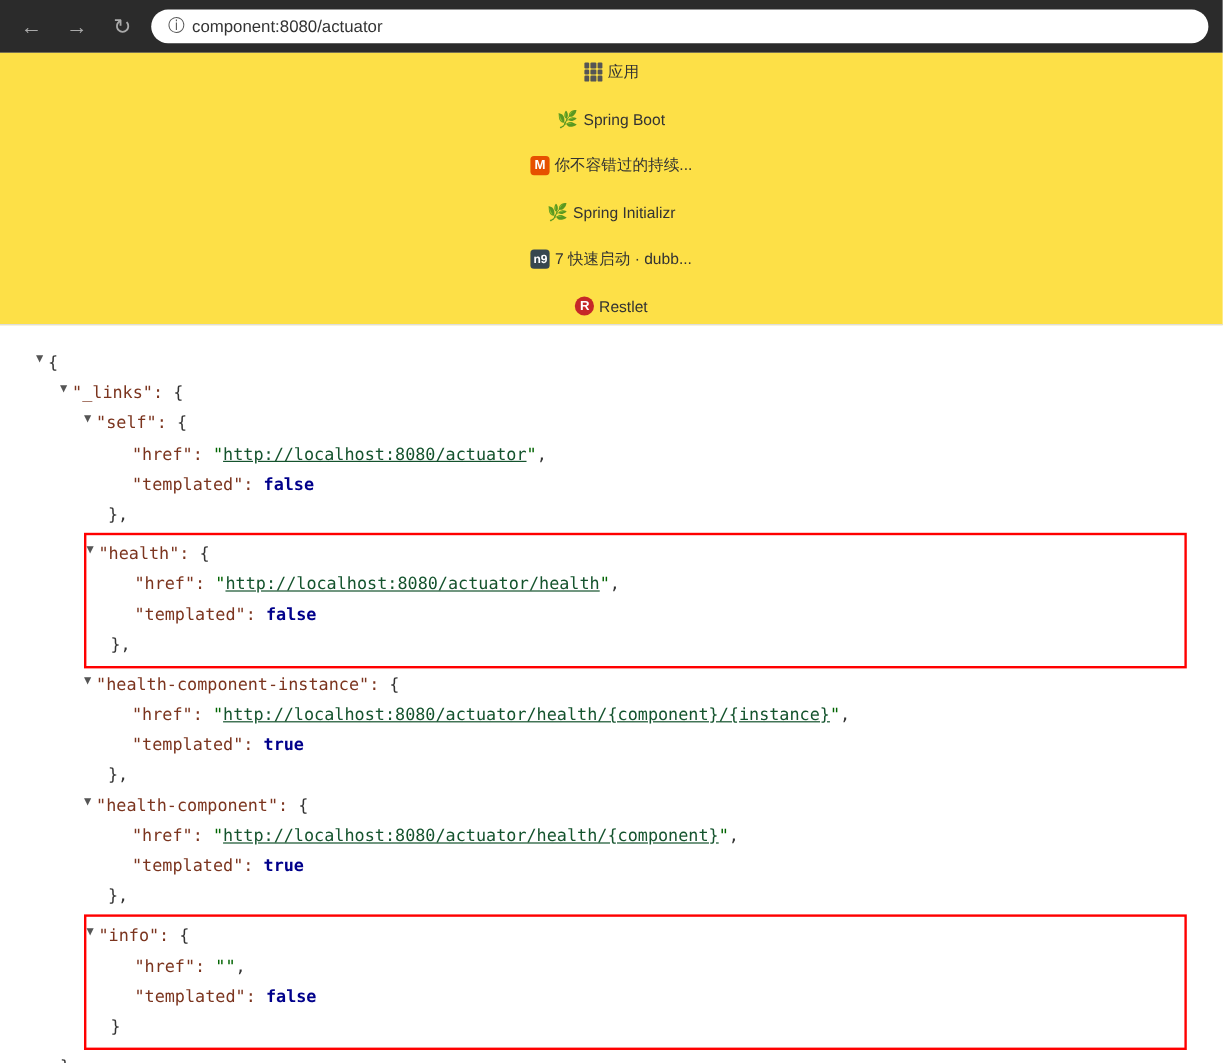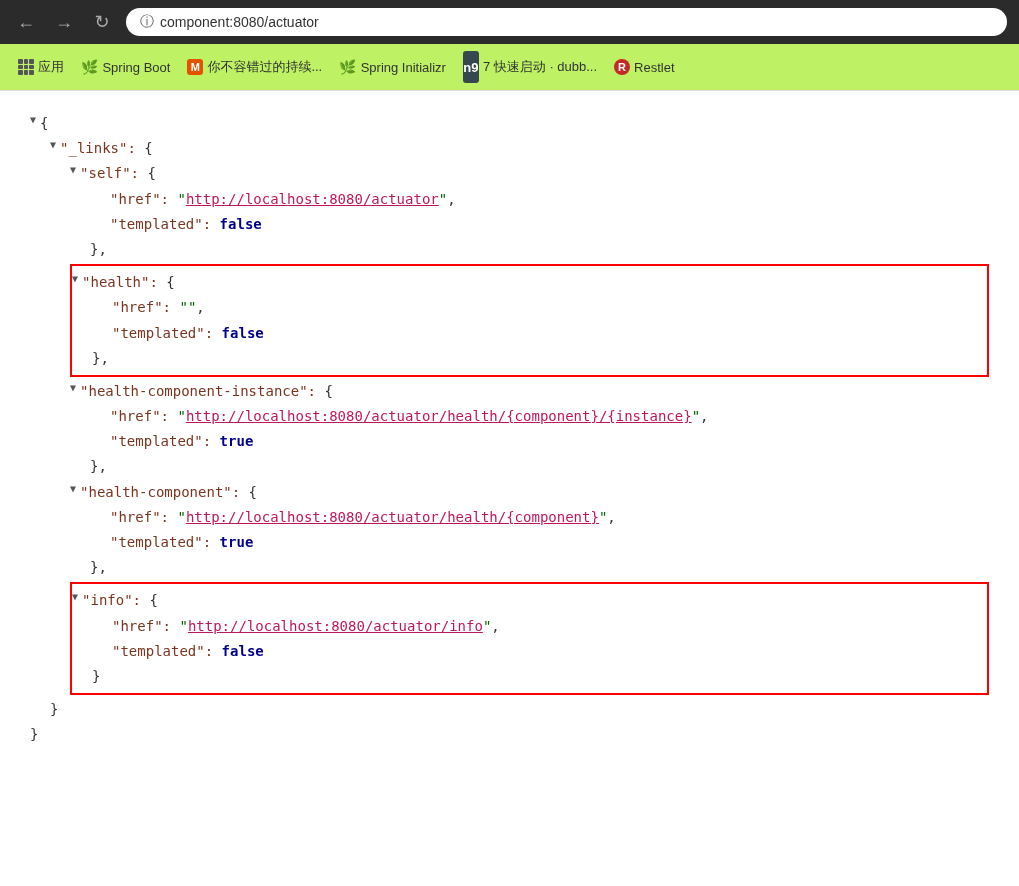--- a/index.html
+++ b/index.html
@@ -36,27 +36,28 @@
       font-size: 14px;
       color: #333;
     }
     .address-bar .info-icon {
       color: #555;
       font-size: 14px;
     }
 
     
     .bookmarks-bar {
-      background: #bef264;
+      background: #fde047;
       border-bottom: 1px solid #ddd;
       padding: 4px 10px;
       display: flex;
       align-items: center;
-      gap: 1px;
+      gap: 16px;
       font-size: 13px;
+      flex-direction: column;
     }
     .bookmark-item {
       display: flex;
       align-items: center;
       gap: 4px;
       padding: 3px 8px;
       border-radius: 4px;
       cursor: pointer;
       color: #333;
       white-space: nowrap;
@@ -100,21 +101,21 @@
     .toggle-arrow {
       color: #555;
       cursor: pointer;
       margin-right: 4px;
       font-size: 10px;
       user-select: none;
     }
     .key { color: #7b341e; }
     .string-val { color: #006400; }
     .bool-val { color: #00008b; font-weight: bold; text-align: right; }
-    .link-val { color: #be185d; text-decoration: underline; cursor: pointer; }
+    .link-val { color: #14532d; text-decoration: underline; cursor: pointer; }
     .punct { color: #333; }
 
     
     .highlight-box {
       border: 2px solid red;
       padding: 4px 0;
       margin: 2px 0;
       position: relative;
     }
 
@@ -156,21 +157,21 @@
   </div>
   <div class="bookmark-item">
     <span class="bm-icon orange-sq">M</span>
     <span>你不容错过的持续...</span>
   </div>
   <div class="bookmark-item">
     <span class="green-leaf">🌿</span>
     <span>Spring Initializr</span>
   </div>
   <div class="bookmark-item">
-    <span class="bm-icon" style="background:#37474f;color:white;border-radius:3px;padding:16px 3px;font-size:13px;">n9</span>
+    <span class="bm-icon" style="background:#37474f;color:white;border-radius:3px;padding:2px 3px;font-size:10px;">n9</span>
     <span>7 快速启动 · dubb...</span>
   </div>
   <div class="bookmark-item">
     <span class="red-circle">R</span>
     <span>Restlet</span>
   </div>
 </div>
 
 <div class="content">
 
@@ -214,20 +215,21 @@
     <div class="highlight-box">
       <div class="json-line" style="padding-left:0px;">
         <span class="toggle-arrow">▼</span>
         <span class="key">"health":</span>
         <span class="punct">&nbsp;{</span>
       </div>
       <div class="json-line" style="padding-left:40px;">
         <span class="key">"href":</span>
         <span class="punct">&nbsp;</span>
         <span class="string-val">"</span>
+          <a class="link-val">http://localhost:8080/actuator/health</a>
           <span class="string-val">"</span>
           <span class="punct">,</span>
       </div>
       <div class="json-line" style="padding-left:40px;">
         <span class="key">"templated":</span>
         <span class="punct">&nbsp;</span>
         <span class="bool-val">false</span>
       </div>
       <div class="json-line" style="padding-left:20px;">
         <span class="punct">},</span>
@@ -284,21 +286,20 @@
     <div class="highlight-box">
       <div class="json-line" style="padding-left:0px;">
         <span class="toggle-arrow">▼</span>
         <span class="key">"info":</span>
         <span class="punct">&nbsp;{</span>
       </div>
       <div class="json-line" style="padding-left:40px;">
         <span class="key">"href":</span>
         <span class="punct">&nbsp;</span>
         <span class="string-val">"</span>
-          <a class="link-val">http://localhost:8080/actuator/info</a>
           <span class="string-val">"</span>
           <span class="punct">,</span>
       </div>
       <div class="json-line" style="padding-left:40px;">
         <span class="key">"templated":</span>
         <span class="punct">&nbsp;</span>
         <span class="bool-val">false</span>
       </div>
       <div class="json-line" style="padding-left:20px;">
         <span class="punct">}</span>

